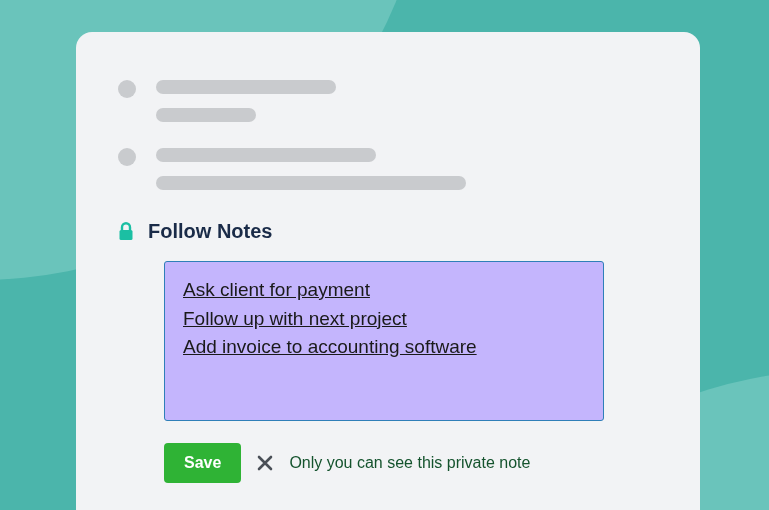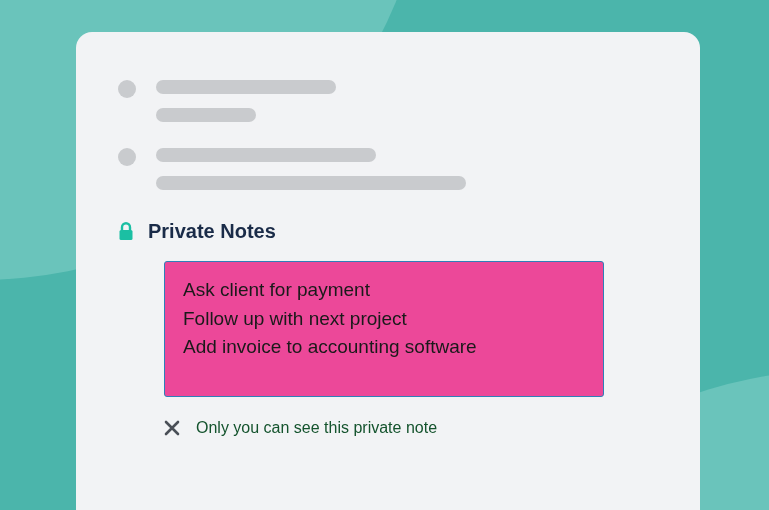--- a/index.html
+++ b/index.html
@@ -62,32 +62,33 @@
     font-size: 20px;
     font-weight: 700;
     color: #1a2b48;
   }
   .notes-area {
     margin-left: 46px;
     width: 440px;
   }
   .textarea {
     width: 100%;
-    height: 136px;
+    height: 160px;
     border: 1.5px solid #2f7fb8;
-    background: #ec4899;
+    background: #c4b5fd;
     border-radius: 3px;
     padding: 14px 18px;
     font-size: 19px;
     font-family: inherit;
     color: #1a1a1a;
     line-height: 1.5;
     resize: none;
     outline: none;
     white-space: pre-line;
+    text-decoration: underline;
   }
   .action-row {
     display: flex;
     align-items: center;
     gap: 16px;
     margin-top: 18px;
   }
   .save-btn {
     background: #2fb335;
     color: #fff;
@@ -136,29 +137,30 @@
     </div>
   </div>
 
   <div class="section-header">
     <span class="lock-icon">
       <svg viewBox="0 0 16 19" width="16" height="19">
         <rect x="1.5" y="8" width="13" height="10" rx="1.5" fill="#1bbfa3"></rect>
         <path d="M4 8 V5.2 a4 4 0 0 1 8 0 V8" fill="none" stroke="#1bbfa3" stroke-width="2.4"></path>
       </svg>
     </span>
-    <div class="section-title">Private Notes</div>
+    <div class="section-title">Follow Notes</div>
   </div>
 
   <div class="notes-area">
     <textarea class="textarea" style="">Ask client for payment
 Follow up with next project
 Add invoice to accounting software</textarea>
 
     <div class="action-row">
+      <button class="save-btn">Save</button>
       <span class="close-icon">
         <svg viewBox="0 0 16 16" width="16" height="16">
           <path d="M2 2 L14 14 M14 2 L2 14" stroke="currentColor" stroke-width="2.6" stroke-linecap="round"></path>
         </svg>
       </span>
       <span class="hint-text">Only you can see this private note</span>
     </div>
   </div>
 
 </div>

